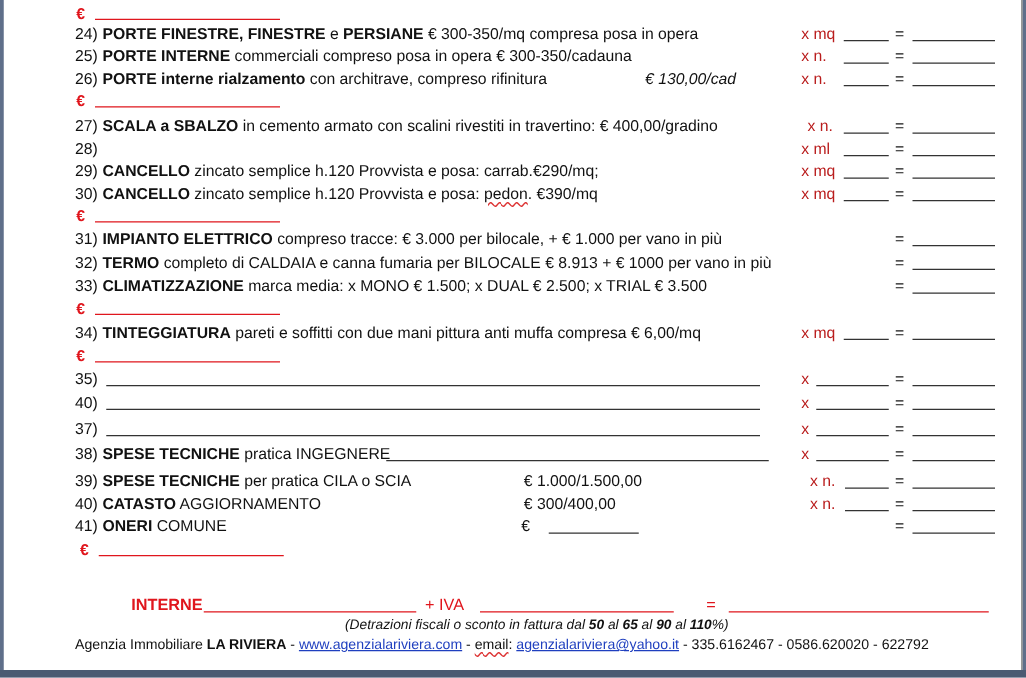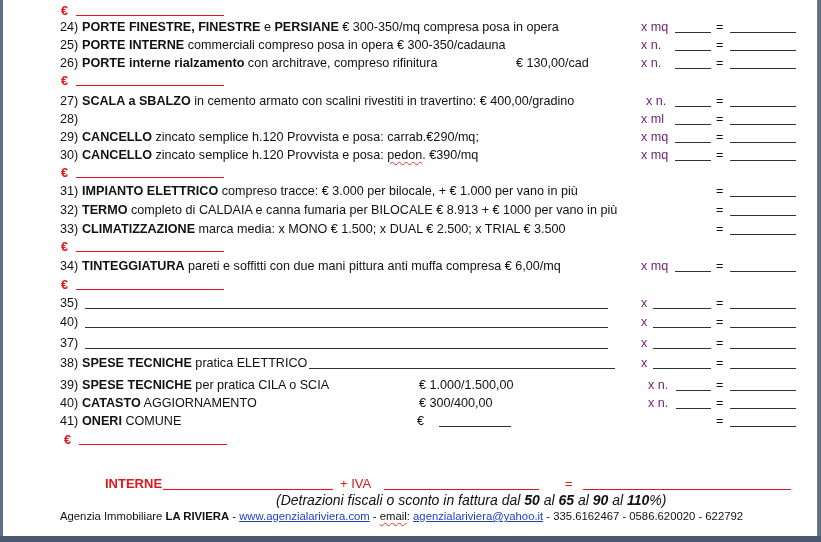--- a/index.html
+++ b/index.html
@@ -17,21 +17,21 @@
   .bottom-bar { position: absolute; left: 0; top: 536px; width: 821px; height: 6px; background: #4b5a72; }
   .row { position: absolute; left: 0; width: 814px; height: 18px; font-size: 12.6px; color: #111; white-space: nowrap; }
   .row > span { position: absolute; top: 0; line-height: 18px; }
   .num { left: 57px; }
   .desc { left: 79px; }
   .b { font-weight: bold; }
   .spell { text-decoration: underline wavy #d33; text-decoration-thickness: 1px; text-underline-offset: 2px; }
   .euro-red { color: #e0161d; font-weight: bold; }
   .redline { position: absolute; height: 1px; background: #e0161d; }
   .blackline { position: absolute; height: 1px; background: #333; }
-  .unit { color: #701a75; }
+  .unit { color: #b91c1c; }
   .eq { color: #111; }
   .red-text { color: #e0161d; }
   .italic { font-style: italic; }
   a.link { color: #1f3fbf; text-decoration: underline; }
   .footer { position: absolute; top: 508px; left: 0; width: 814px; font-size: 11.3px; color: #111; white-space: nowrap; }
 </style>
 </head>
 <body>
 
 <div class="page">
@@ -54,21 +54,21 @@
         <span class="num">25)</span>
         <span class="desc"><span class="b">PORTE  INTERNE</span><span> commerciali compreso posa in opera  € 300-350/cadauna</span></span>
         <span class="unit" style="left: 638px;">x  n.</span>
         <div class="blackline" style="left: 672px; top: 14px; width: 36px;"></div>
         <span class="eq" style="left: 713px;">=</span>
         <div class="blackline" style="left: 727px; top: 14px; width: 66px;"></div>
       </div>
       <div class="row" style="top: 54px;">
         <span class="num">26)</span>
         <span class="desc"><span class="b">PORTE interne rialzamento</span><span> con architrave, compreso rifinitura</span></span>
-        <span style="left: 513px;">€ 130,00/cad</span>
+        <span style="left: 513px; font-style: italic;">€ 130,00/cad</span>
         <span class="unit" style="left: 638px;">x  n.</span>
         <div class="blackline" style="left: 672px; top: 14px; width: 36px;"></div>
         <span class="eq" style="left: 713px;">=</span>
         <div class="blackline" style="left: 727px; top: 14px; width: 66px;"></div>
       </div>
       <div class="row" style="top: 92px;">
         <span class="num">27)</span>
         <span class="desc"><span class="b">SCALA a SBALZO</span><span> in cemento armato con scalini rivestiti in travertino: € 400,00/gradino</span></span>
         <span class="unit" style="left: 643px;">x n.</span>
         <div class="blackline" style="left: 672px; top: 14px; width: 36px;"></div>
@@ -146,21 +146,21 @@
         <span class="num">37)</span>
         <span class="desc"></span>
         <div class="blackline" style="left: 82px; top: 14px; width: 523px;"></div>
         <span class="unit" style="left: 638px;">x</span>
         <div class="blackline" style="left: 650px; top: 14px; width: 58px;"></div>
         <span class="eq" style="left: 713px;">=</span>
         <div class="blackline" style="left: 727px; top: 14px; width: 66px;"></div>
       </div>
       <div class="row" style="top: 354px;">
         <span class="num">38)</span>
-        <span class="desc"><span class="b">SPESE TECNICHE</span><span> pratica ELETTRICO</span></span>
+        <span class="desc"><span class="b">SPESE TECNICHE</span><span> pratica INGEGNERE</span></span>
         <div class="blackline" style="left: 306px; top: 14px; width: 306px;"></div>
         <span class="unit" style="left: 638px;">x</span>
         <div class="blackline" style="left: 650px; top: 14px; width: 58px;"></div>
         <span class="eq" style="left: 713px;">=</span>
         <div class="blackline" style="left: 727px; top: 14px; width: 66px;"></div>
       </div>
       <div class="row" style="top: 376px;">
         <span class="num">39)</span>
         <span class="desc"><span class="b">SPESE TECNICHE</span><span> per pratica CILA o SCIA</span></span>
         <span style="left: 416px;">€ 1.000/1.500,00</span>
@@ -211,21 +211,21 @@
 
   <div class="row" style="top:475px; font-size:13px;">
     <span class="red-text b" style="left:102px;">INTERNE</span>
     <div class="redline" style="left:160px; top:14px; width:170px;"></div>
     <span class="red-text" style="left:337px;">+ IVA</span>
     <div class="redline" style="left:381px; top:14px; width:155px;"></div>
     <span class="red-text" style="left:562px;">=</span>
     <div class="redline" style="left:580px; top:14px; width:208px;"></div>
   </div>
 
-  <div class="row italic" style="top:491px; font-size:14px;">
+  <div class="row italic" style="top:491px; font-size:11px;">
     <span style="left:273px;">
       <span>(Detrazioni fiscali o sconto in fattura dal </span><b>50</b><span> al </span><b>65</b><span> al </span><b>90</b><span> al </span><b>110</b><span>%)</span>
     </span>
   </div>
 
   <div class="footer">
     <span style="position:absolute; left:57px; line-height:16px;">
       <span>Agenzia Immobiliare </span><b>LA RIVIERA</b><span>  -  </span><a class="link">www.agenzialariviera.com</a><span>  -  </span><span class="spell">email</span><span>: </span><a class="link">agenzialariviera@yahoo.it</a><span>  -  </span><span>335.6162467</span><span>  -  </span><span>0586.620020</span><span>  -  </span><span>622792</span>
     </span>
   </div>

